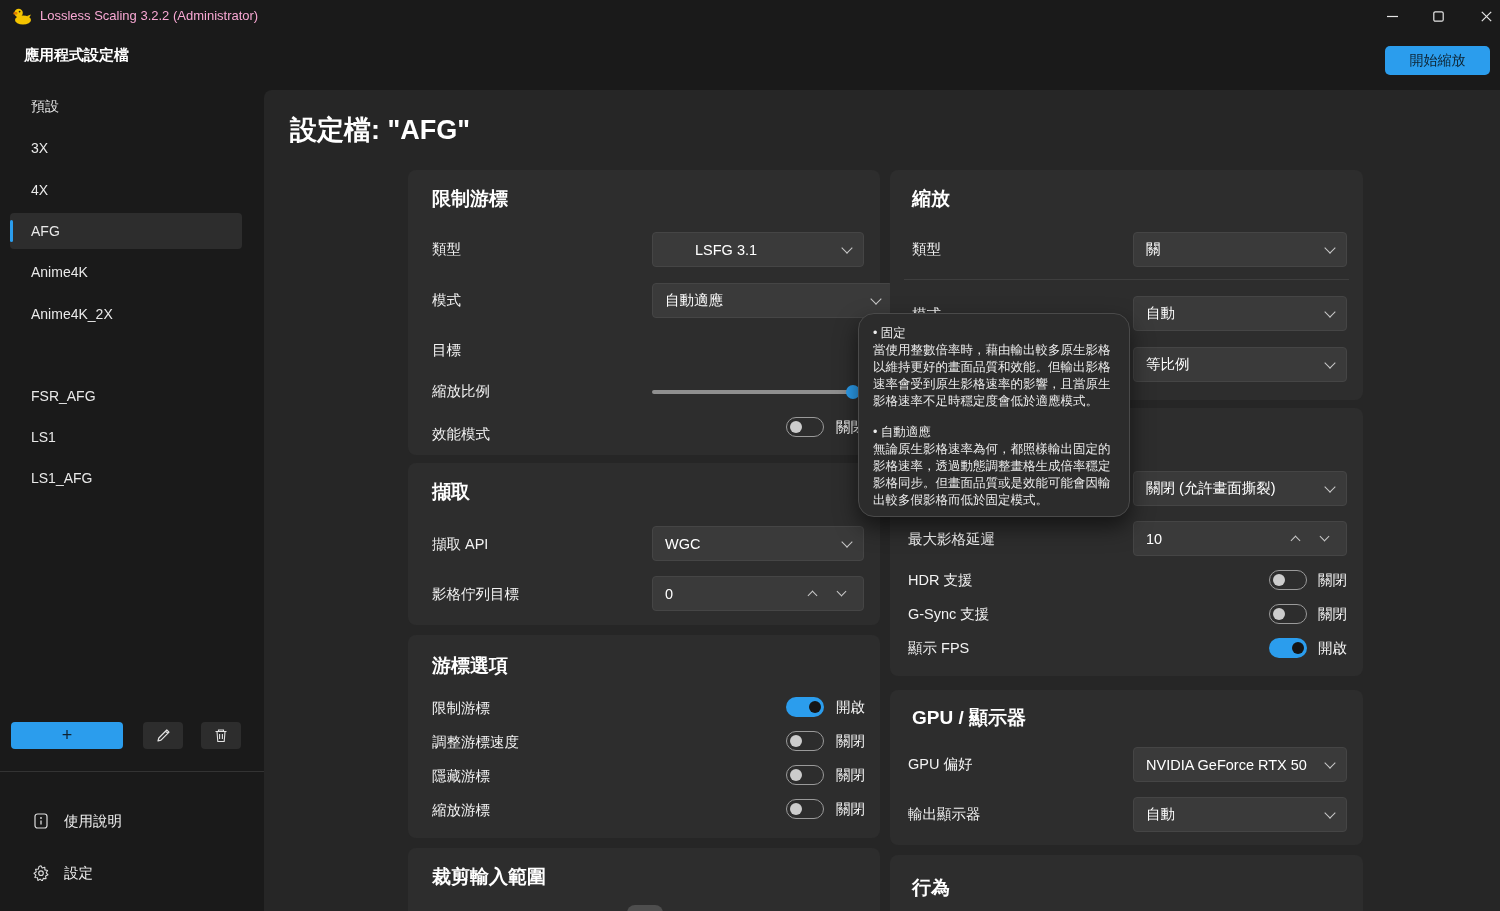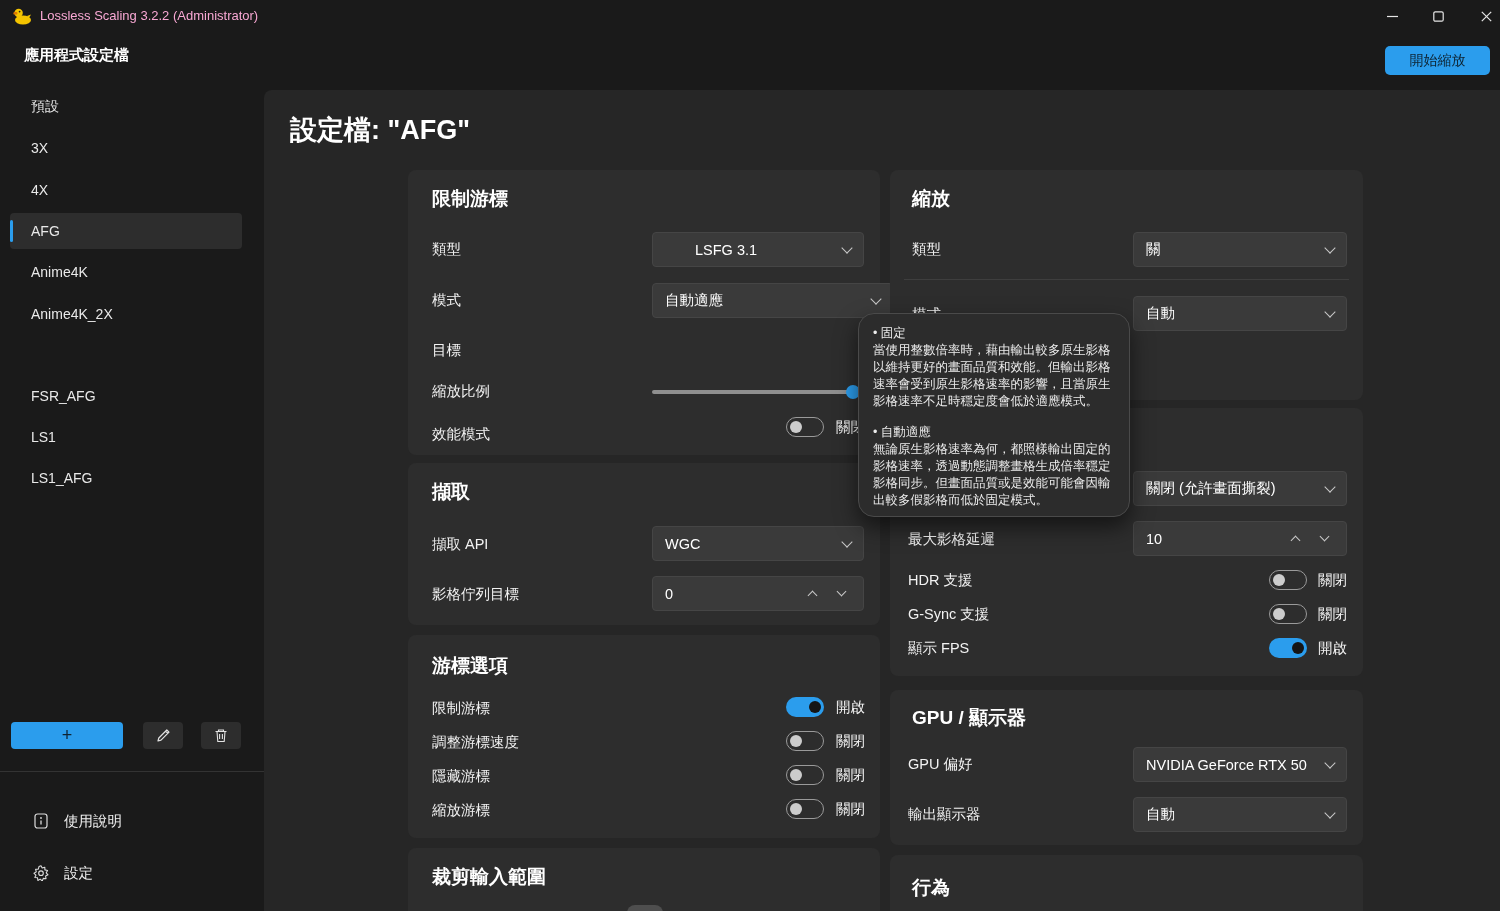--- a/index.html
+++ b/index.html
@@ -267,20 +267,24 @@
     <div class="dropdown" style="left:243px; top:62px; width:214px;">
       <span class="val">關</span>
         <span class="chev"></span>
     </div>
     <div class="divider-line" style="left:14px; top:109px; width:445px;"></div>
     <div class="row-label" style="left:22px; top:135px;">模式</div>
     <div class="dropdown" style="left:243px; top:126px; width:214px;">
       <span class="val">自動</span>
         <span class="chev"></span>
     </div>
+    <div class="dropdown" style="left:243px; top:177px; width:214px;">
+      <span class="val">等比例</span>
+        <span class="chev"></span>
+    </div>
   </div>
 
   <div class="panel" style="left:626px; top:318px; width:473px; height:268px;">
     <div class="dropdown" style="left:243px; top:63px; width:214px;justify-content:space-between;">
       <span class="val">關閉 (允許畫面撕裂)</span>
         <span class="chev"></span>
     </div>
     <div class="row-label" style="left:18px; top:122px;">最大影格延遲</div>
     <div class="spinner" style="left:243px; top:113px; width:214px;">
       <span class="val">10</span>

